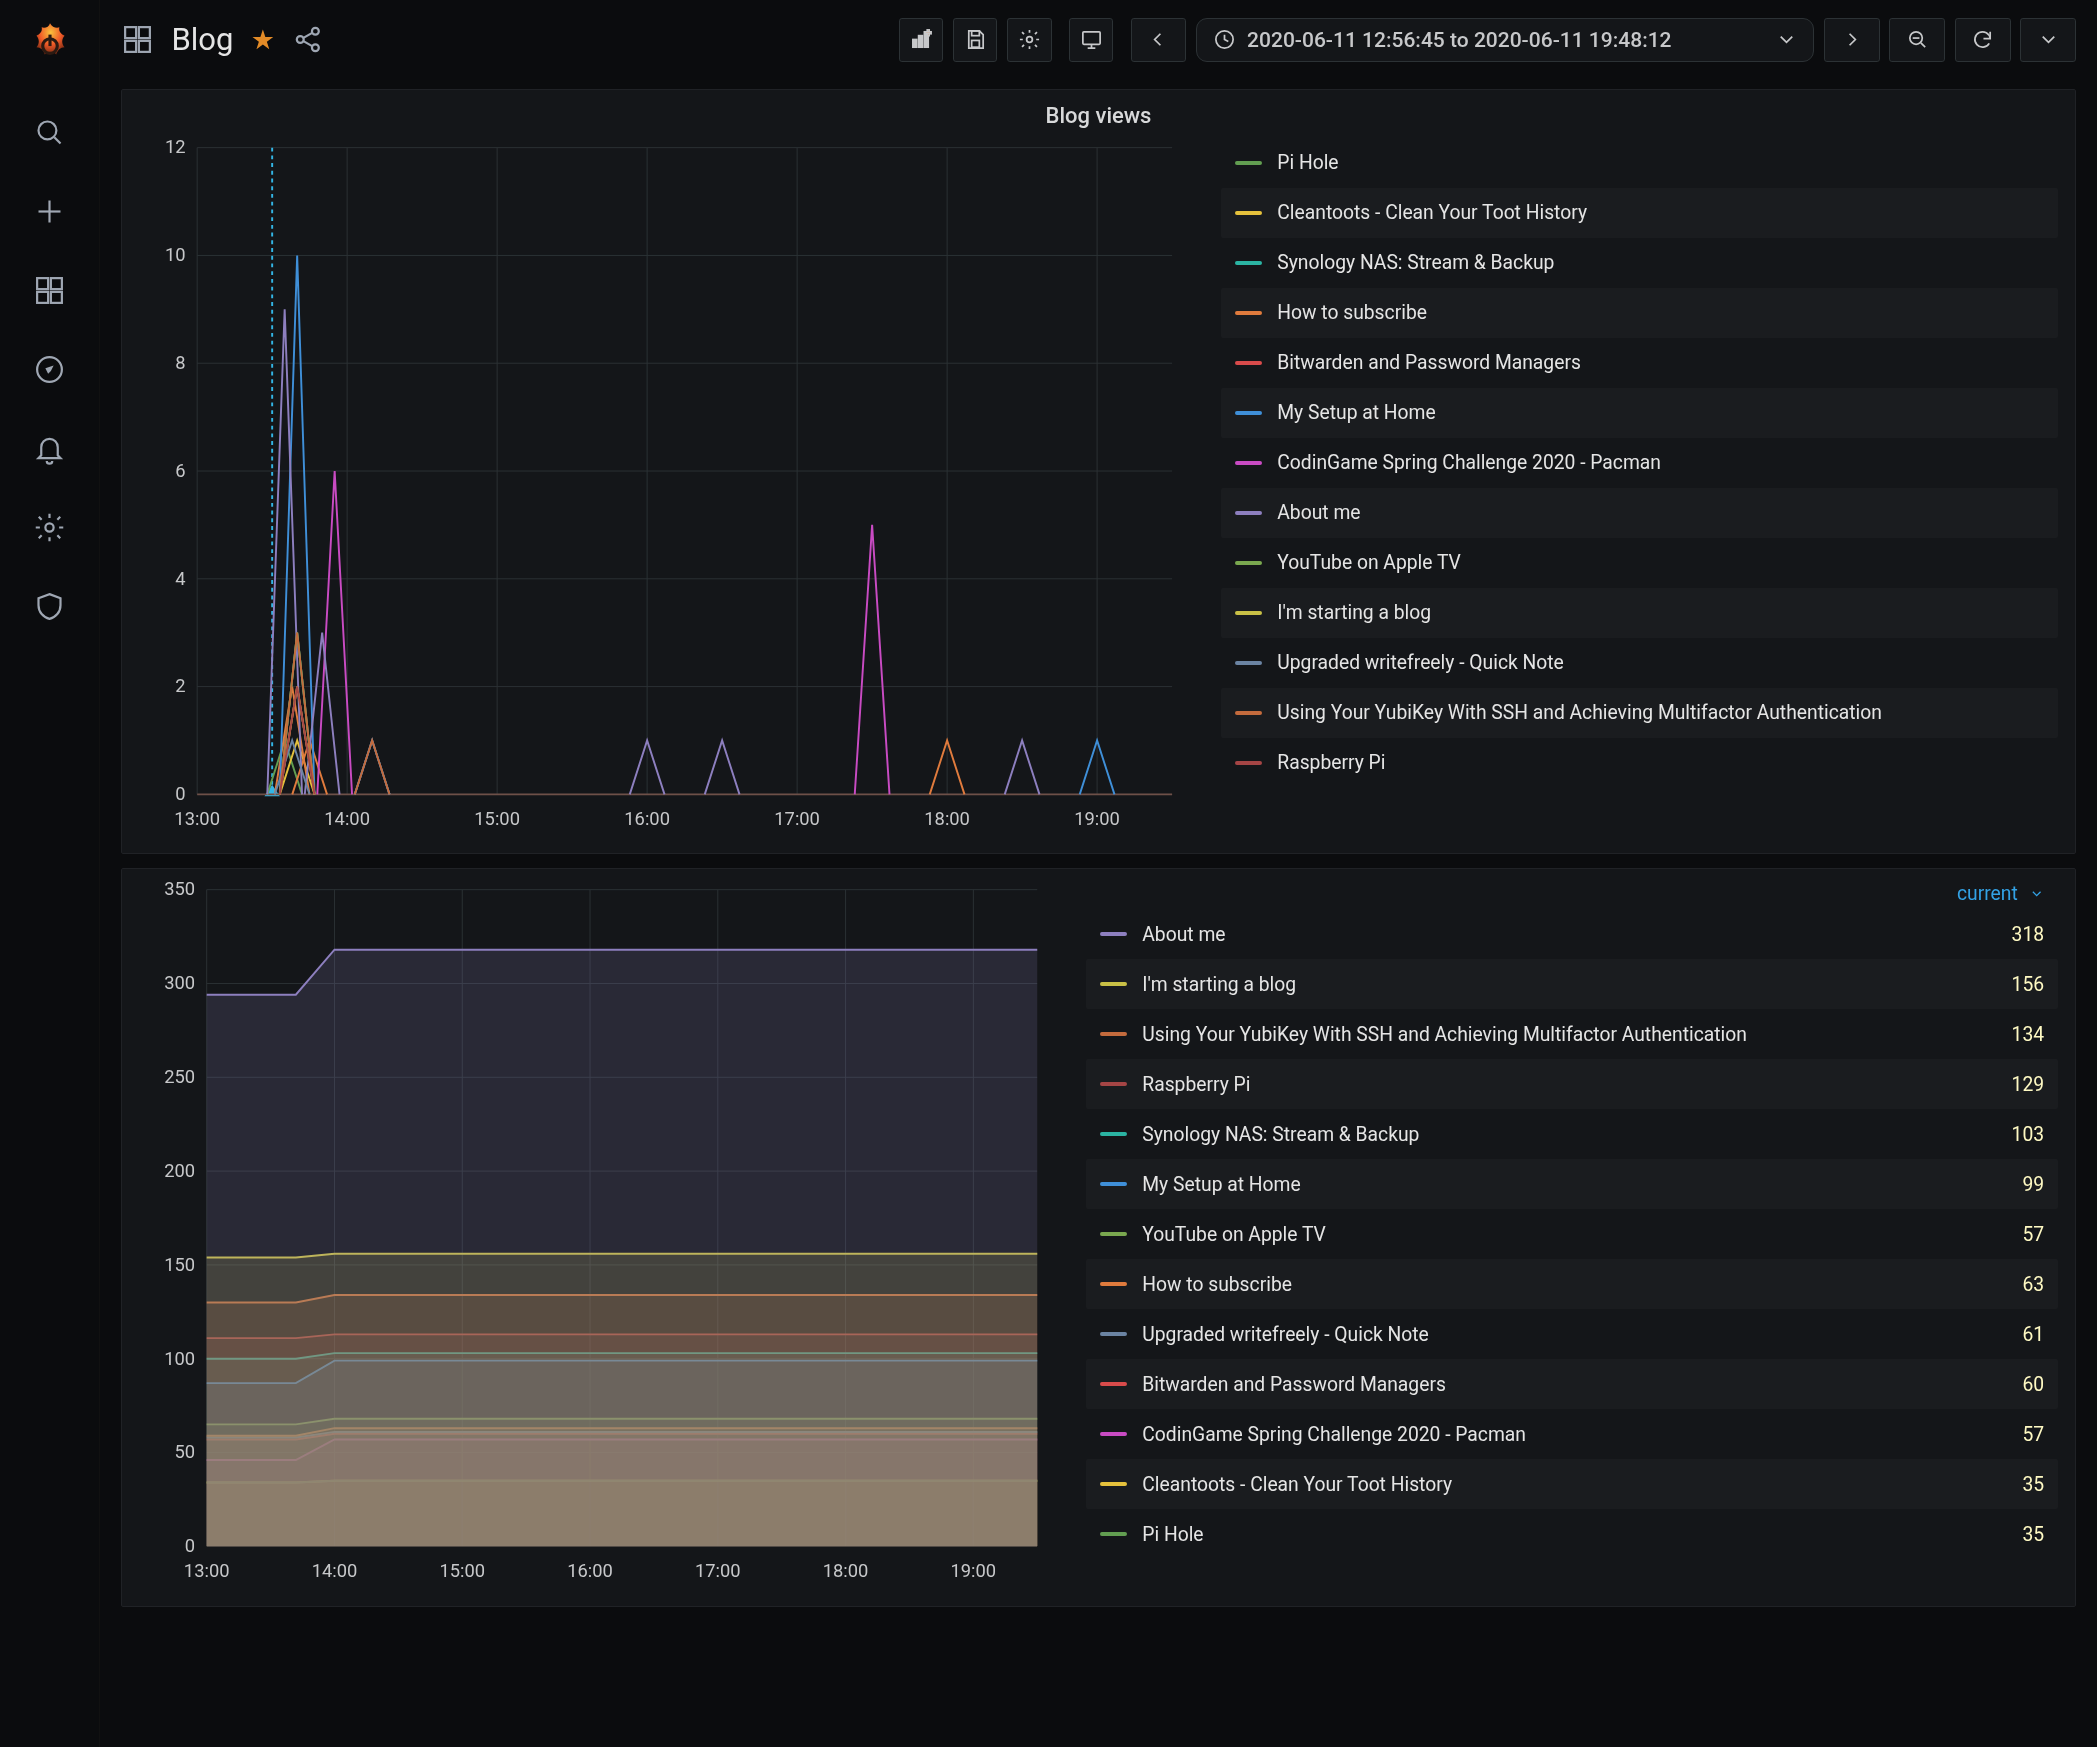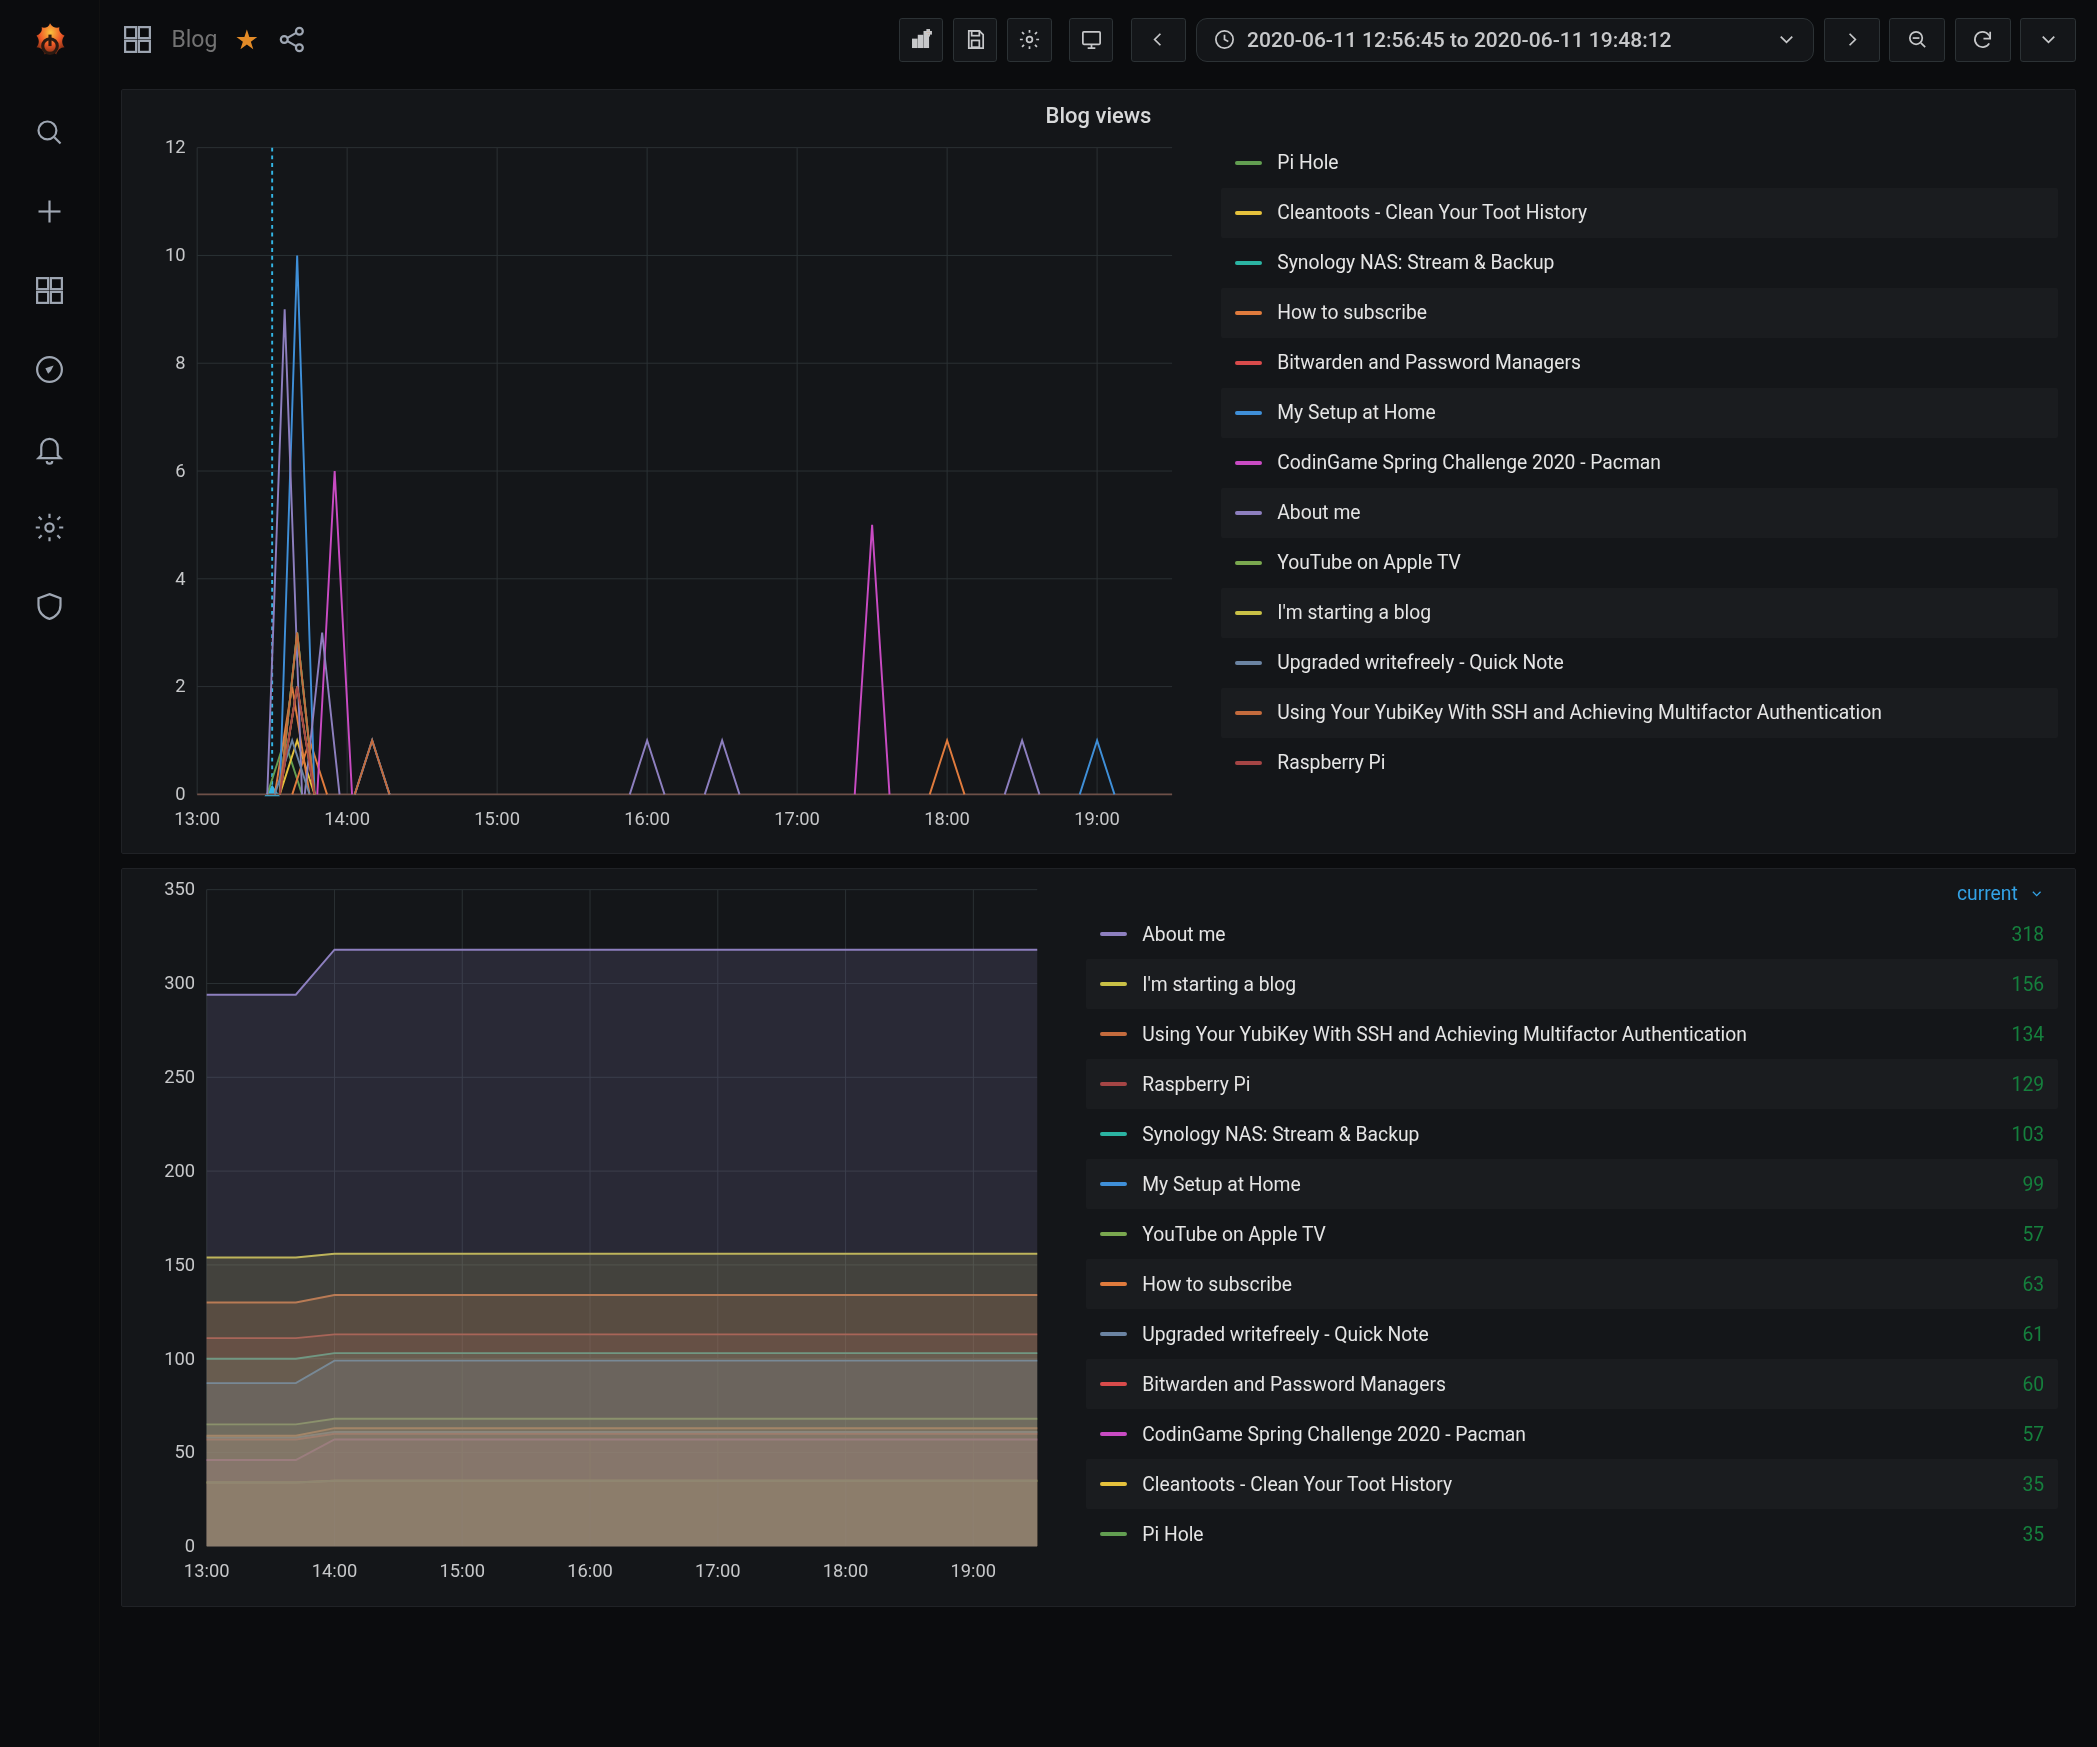--- a/index.html
+++ b/index.html
@@ -31,21 +31,21 @@
   .main { flex:1; display:flex; flex-direction:column; }
   .topbar {
     height: 79px;
     display:flex;
     align-items:center;
     padding: 0 21px;
     gap: 17.4px;
   }
   .crumb-icon { width:33px; height:33px; color:#9fa7b3; }
   .crumb-icon svg { width:100%; height:100%; stroke: currentColor; fill:none; stroke-width:1.6; }
-  .title { font-size: 23px; color: #737373; font-weight: 400; text-align: right; }
+  .title { font-size: 31px; color: #e5e5e5; font-weight: 400; text-align: right; }
   .star { color:#e38b27; font-size:27px; }
   .share { color:#9fa7b3; }
   .spacer { flex:1; }
   .btn {
     background:#141619;
     border:1px solid #2c3235;
     height:44px;
     min-width:44px;
     border-radius:2.9px;
     display:flex;
@@ -70,21 +70,21 @@
   .panel-title { text-align:center; font-size:22px; color:#d8d9da; font-weight:500; padding:7.7px 0 3.9px 0; }
   .panel-body { display:flex; padding:5.8px 17.4px 17.4px 17.4px; }
   .chart-box { position:relative; }
   .legend { flex:1; padding-left:39px; display:flex; flex-direction:column; }
   .legend-row {
     display:flex; align-items:center; height:50px; padding:0 13.5px; border-radius:1.9px;
   }
   .legend-row.odd { background: rgba(255,255,255,0.028); }
   .swatch { width:27px; height:3.9px; border-radius:1.9px; margin-right:15.4px; }
   .legend-label { font-size:19.3px; color:#e5e5e5; white-space:nowrap; overflow:hidden; text-overflow:ellipsis; }
-  .legend-val   { margin-left:auto; font-size:19.3px; color:#15803d; }
+  .legend-val   { margin-left:auto; font-size:19.3px; color:#fef9c3; }
   .legend-header { display:flex; justify-content:flex-end; padding:1.9px 13.5px 3.9px 0; }
   .legend-header-btn { color:#33a2e5; font-size:19.3px; display:flex; align-items:center; gap:11px; cursor:pointer; }
   .legend-header-btn svg { width:15.4px; height:15.4px; stroke:currentColor; fill:none; stroke-width:2; }
   .marker-line { stroke:#33b5e5; stroke-dasharray:4 4; stroke-width:2; }
   .marker-tri { fill:#33b5e5; }
 
   .bar-icon .b { fill:#c7c8ca; }
   .bar-icon .p { fill:#e07b3d; }
 </style>
 </head>

